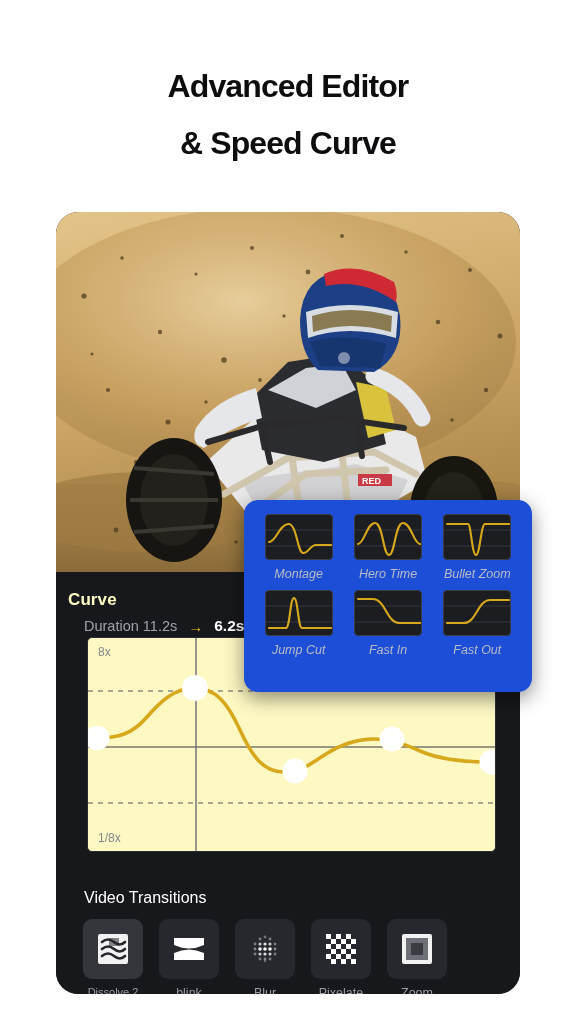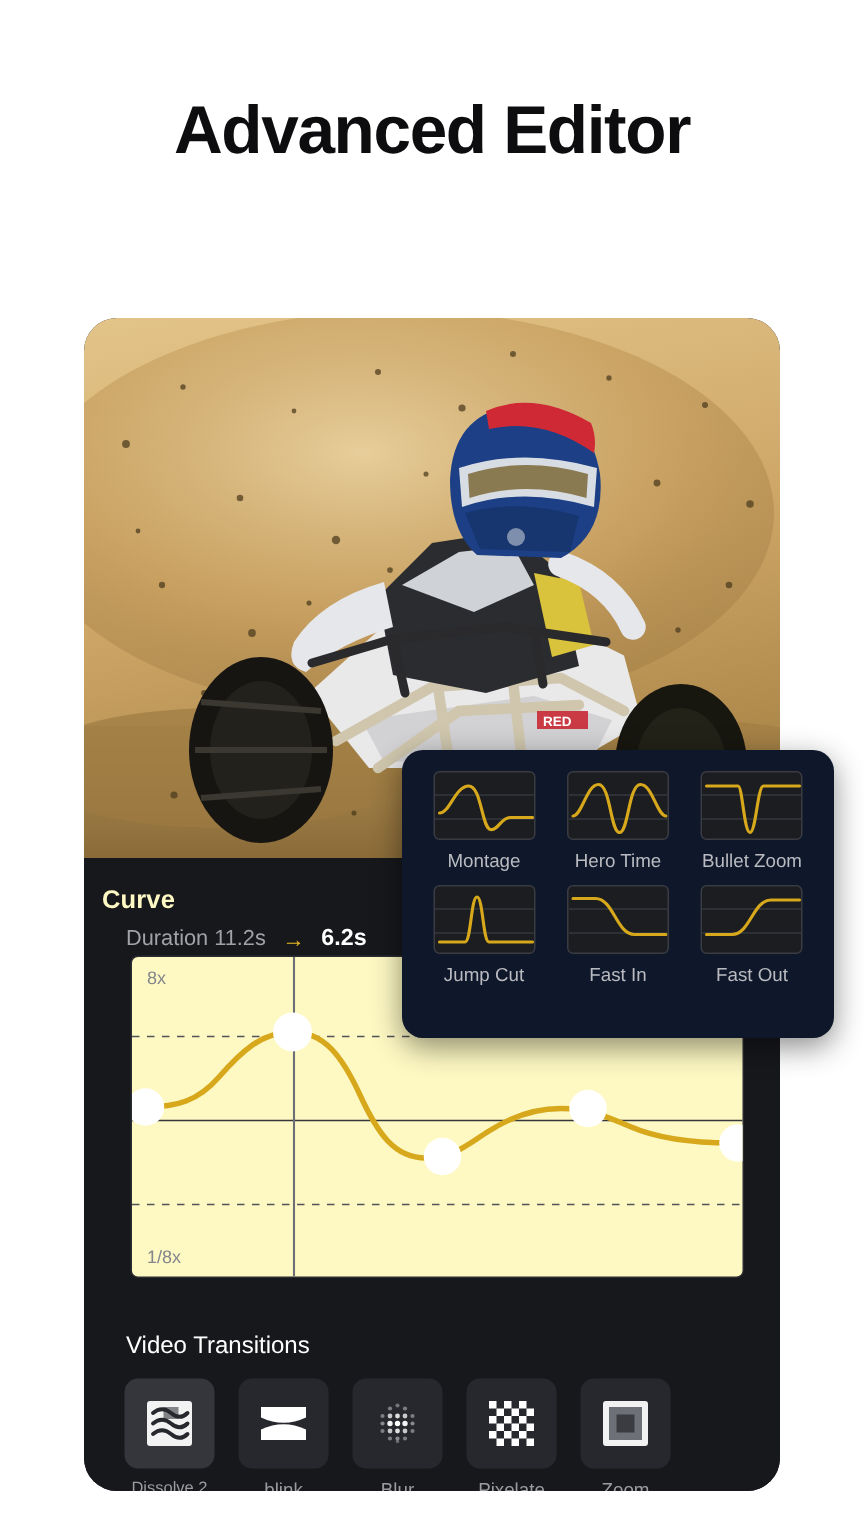--- a/index.html
+++ b/index.html
@@ -8,21 +8,21 @@
     background: #ffffff;
     font-family: "Liberation Sans", sans-serif;
     overflow: hidden;
   }
   .page { position: relative; width: 576px; height: 1024px; background: #fff; }
 
   
   .headline {
     position: absolute; left: 0; top: 58px; width: 576px;
     text-align: center;
-    font-size: 45px; font-weight: bold; letter-spacing: -0.9px;
+    font-size: 32px; font-weight: bold; letter-spacing: -0.9px;
     line-height: 57px; color: #0d0d0f;
   }
   .headline .l2 { display: block; }
 
   
   .card {
     position: absolute; left: 56px; top: 212px;
     width: 464px; height: 782px;
     border-radius: 22px; overflow: hidden;
     background: #17181c;
@@ -59,39 +59,41 @@
   .vt-tile {
     width: 60px; height: 60px; border-radius: 9px; background: #26282d;
     display: flex; align-items: center; justify-content: center;
   }
   .vt-tile.sel { background: #34363c; }
   .vt-lab { margin-top: 7px; font-size: 12.5px; color: #9a9ca2; white-space: nowrap; }
   .vt-lab.small { font-size: 11px; }
 
   
   .presets {
-    position: absolute; left: 268px; top: 500px;
+    position: absolute; left: 244px; top: 500px;
     width: 288px; height: 192px;
-    background: #0f172a; border-radius: 14px;
+    background: #1d4ed8; border-radius: 14px;
     box-shadow: 0 6px 20px rgba(0,0,0,.45);
     padding: 14px 10px 8px 10px;
+    font-style: italic;
   }
   .p-grid { display: grid; grid-template-columns: repeat(3, 1fr); row-gap: 9px; }
   .p-item { display: flex; flex-direction: column; align-items: center; }
   .p-thumb { width: 68px; height: 46px; border: 1px solid #3a3c42; border-radius: 4px; overflow: hidden; background: #1b1d21; }
   .p-thumb svg { display: block; }
   .p-lab { margin-top: 7px; font-size: 12.5px; color: #b9bbc0; white-space: nowrap; }
 </style>
 </head>
 <body>
 
 <div class="page">
 
   <div class="headline">
     <span>Advanced Editor</span>
+    <span class="l2">&amp; Speed Curve</span>
   </div>
 
   <div class="card">
 
     <div class="photo">
       <svg width="464" height="360" viewBox="0 0 464 360">
         <defs>
           <linearGradient id="skyG" x1="0" y1="0" x2="0.25" y2="1">
             <stop offset="0" stop-color="#e3c489"></stop>
             <stop offset="0.55" stop-color="#cda667"></stop>

